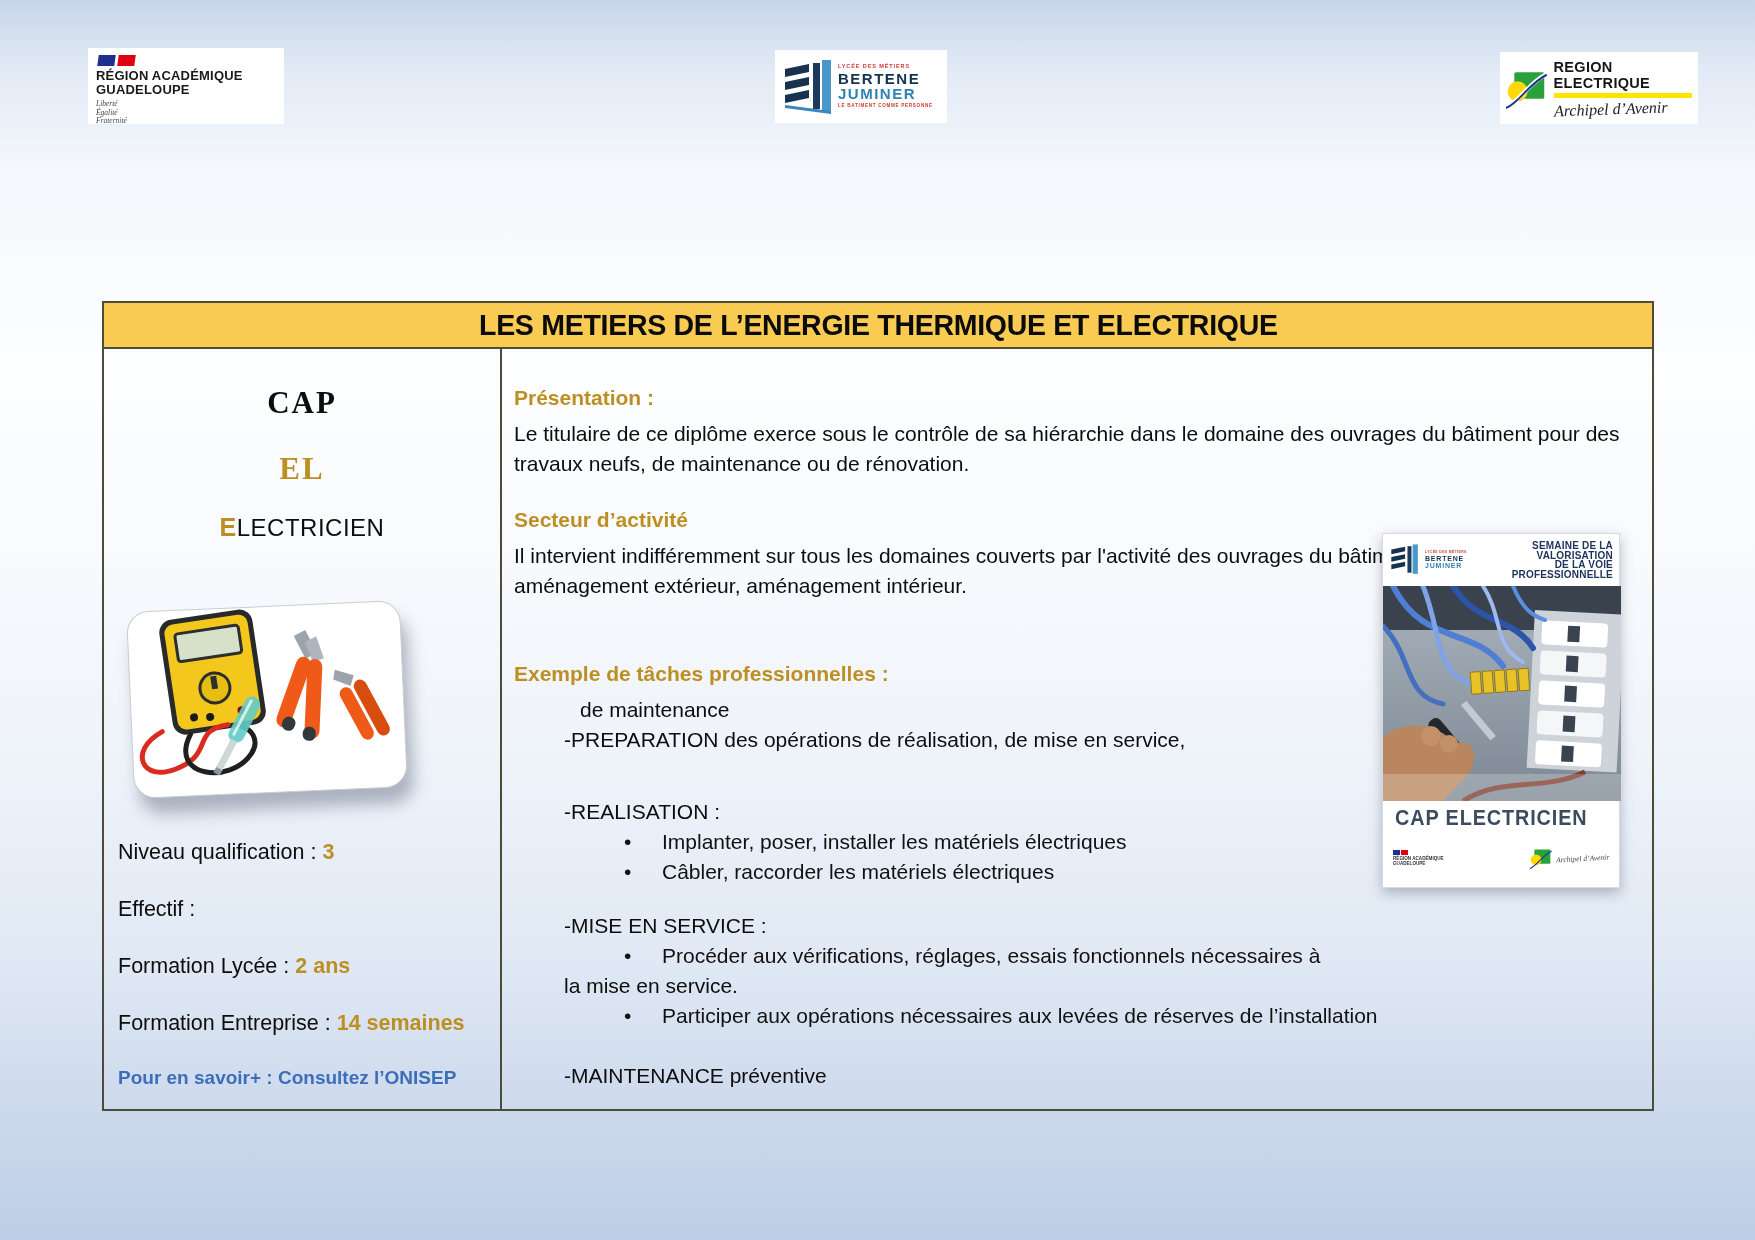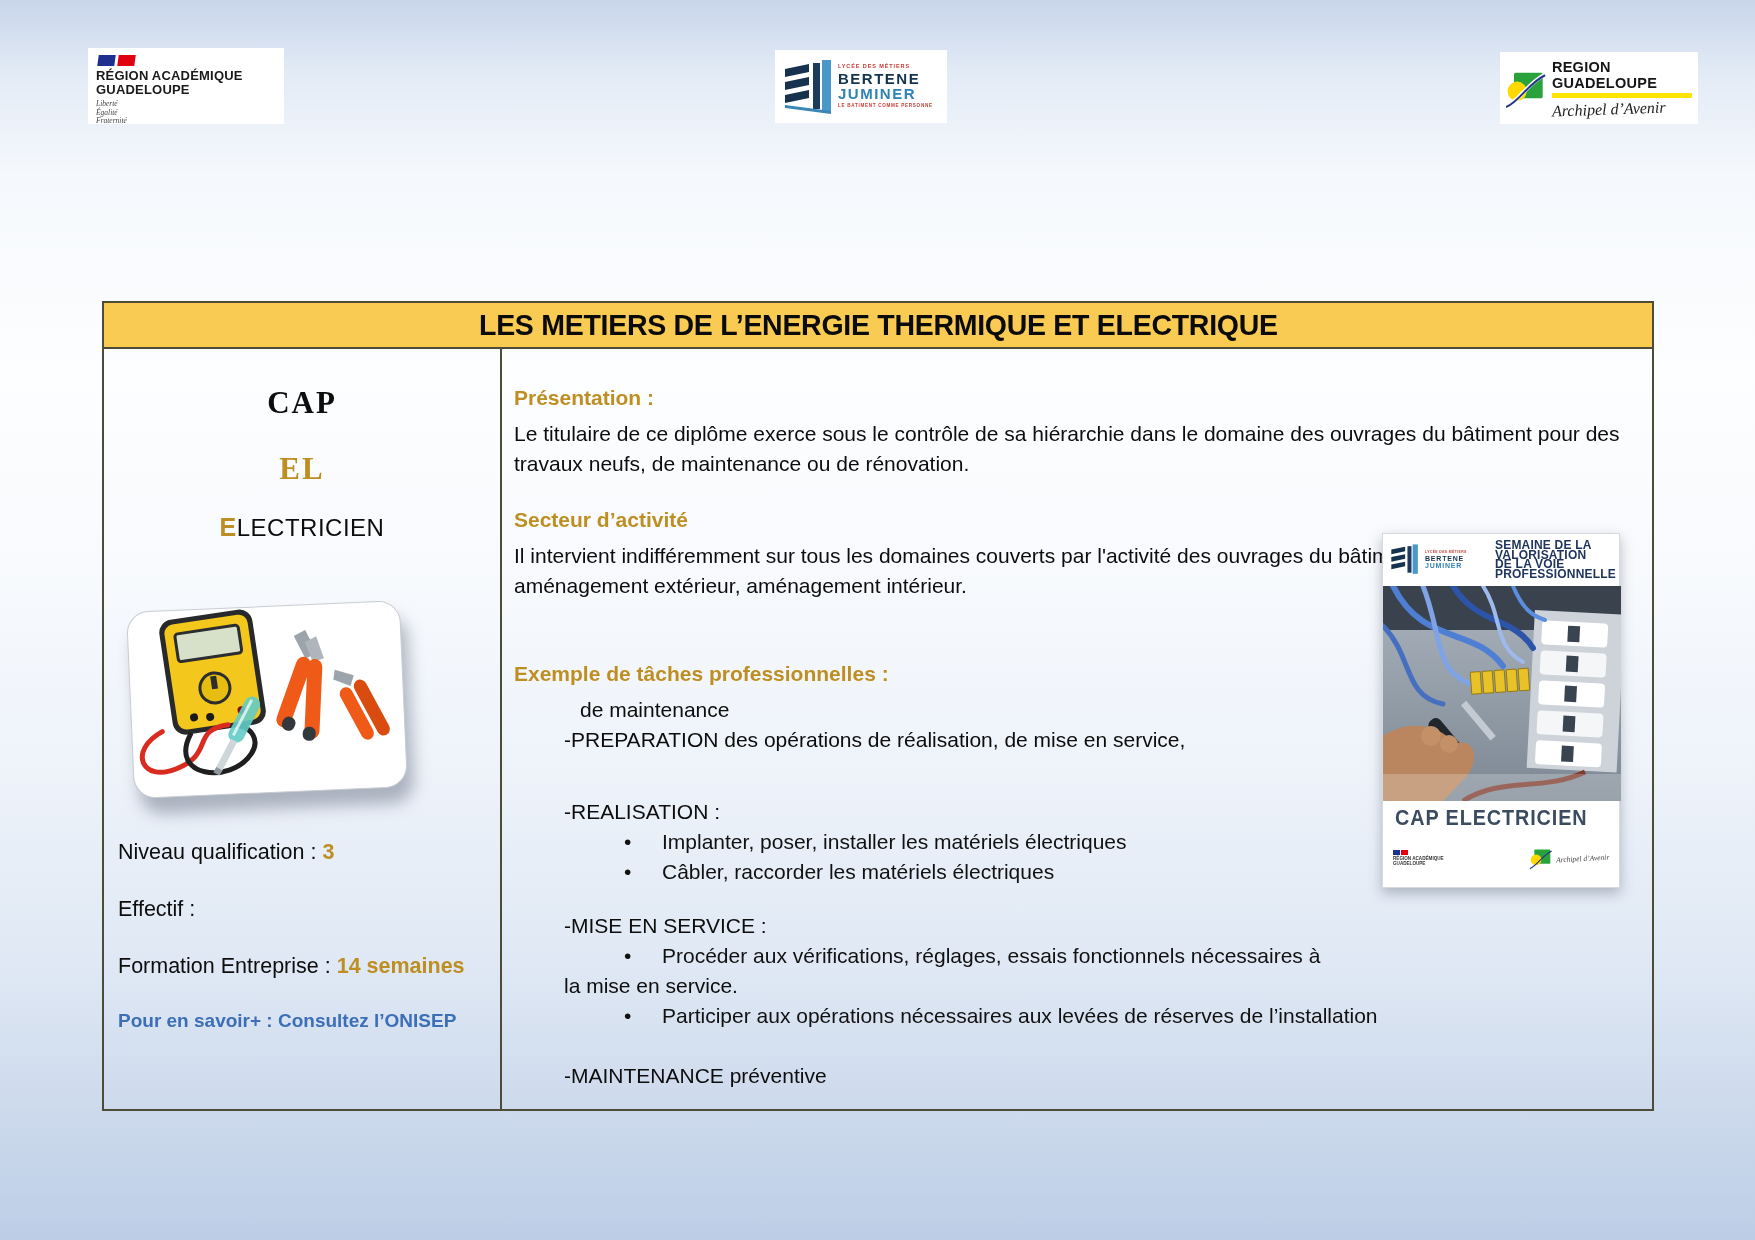--- a/index.html
+++ b/index.html
@@ -60,21 +60,21 @@
   .dot{width:38px;flex:0 0 38px;}
   .dot::before{content:"•";font-size:21px;}
   
   .poster{position:absolute;left:1382px;top:533px;width:238px;height:355px;background:#fff;
     box-shadow:0 5px 12px rgba(60,70,90,.35);border:1px solid #d6d9de;box-sizing:border-box;display:flex;flex-direction:column;}
   .poster-top{height:52px;display:flex;align-items:center;gap:6px;padding:2px 6px;box-sizing:border-box;}
   .pt-school{display:flex;flex-direction:column;line-height:1;}
   .pt-top{font-size:3.4px;font-weight:800;color:#cc3a33;letter-spacing:.4px;}
   .pt-n1{font-size:7px;font-weight:900;color:#14334e;letter-spacing:.8px;}
   .pt-n2{font-size:7px;font-weight:900;color:#2f82b4;letter-spacing:.8px;}
-  .poster-banner{margin-left:auto;text-align:left;color:#20355e;font-size:12px;font-weight:800;line-height:9.5px;letter-spacing:.2px;width:118px;}
+  .poster-banner{margin-left:auto;text-align:right;color:#20355e;font-size:10px;font-weight:800;line-height:9.5px;letter-spacing:.2px;width:118px;}
   .poster-photo{display:block;width:238px;height:215px;}
   .poster-title{height:34px;display:flex;align-items:center;padding-left:12px;}
   .poster-title span{display:inline-block;transform:scaleX(.9);transform-origin:left;font-size:22px;font-weight:800;color:#3c4c60;letter-spacing:1px;white-space:nowrap;}
   .poster-logos{flex:1;display:flex;align-items:center;justify-content:space-between;padding:0 10px 6px 10px;}
   .pl-left{display:flex;flex-direction:column;}
   .pl-flag{display:flex;gap:1px;margin-bottom:1px;}
   .pl-flag span{display:block;width:7px;height:5px;}
   .pl-text{font-size:4.6px;font-weight:800;color:#333;line-height:5.5px;}
   .pl-right{display:flex;align-items:center;gap:3px;}
   .pl-slogan{font-family:"Liberation Serif",serif;font-style:italic;font-size:7.5px;color:#444;transform:rotate(-3deg);}
@@ -116,21 +116,21 @@
   </div>
 
   <div class="logo logo-right">
     <svg width="48" height="54" viewBox="0 0 50 54">
       <rect x="10" y="8" width="36" height="32" rx="2" fill="#2aa23c"></rect>
       <circle cx="14" cy="31" r="12" fill="#ffd900"></circle>
       <path d="M0 50 C 16 44, 28 20, 49 10" stroke="#fff" stroke-width="5" fill="none"></path>
       <path d="M0 51 C 16 45, 28 21, 49 11" stroke="#23348c" stroke-width="2.5" fill="none"></path>
     </svg>
     <div class="lr-text">
-      <div class="lr-name">REGION GUADELOUPE</div>
+      <div class="lr-name">REGION ELECTRIQUE</div>
       <div class="lr-bar"></div>
       <div class="lr-slogan">Archipel d’Avenir</div>
     </div>
   </div>
 
   <div class="sheet">
     <div class="sheet-title">
       <span>LES METIERS DE L’ENERGIE THERMIQUE ET ELECTRIQUE</span>
     </div>
     <div class="sheet-body">
@@ -172,20 +172,21 @@
               <path d="M10 0 L24 14 L16 22 L4 8 Z" fill="#9ba3ab"></path>
               <rect x="2" y="20" width="13" height="58" rx="7" fill="#ef5a18"></rect>
               <rect x="18" y="20" width="13" height="62" rx="7" fill="#d94c10"></rect>
             </g>
           </svg>
         </div>
 
         <div class="fields">
           <div class="field"><span>Niveau qualification : </span><span class="gold">3</span></div>
           <div class="field"><span>Effectif :</span><span class="gold"></span></div>
+          <div class="field"><span>Formation Lycée : </span><span class="gold">2 ans</span></div>
           <div class="field"><span>Formation Entreprise : </span><span class="gold">14 semaines</span></div>
         </div>
         <div class="onisep">Pour en savoir+ : Consultez l’ONISEP</div>
       </div>
 
       <div class="col-right">
         <div class="h-gold">Présentation :</div>
         <div class="para mb26">Le titulaire de ce diplôme exerce sous le contrôle de sa hiérarchie dans le domaine des ouvrages du bâtiment pour des travaux neufs, de maintenance ou de rénovation.</div>
 
         <div class="h-gold">Secteur d’activité</div>

